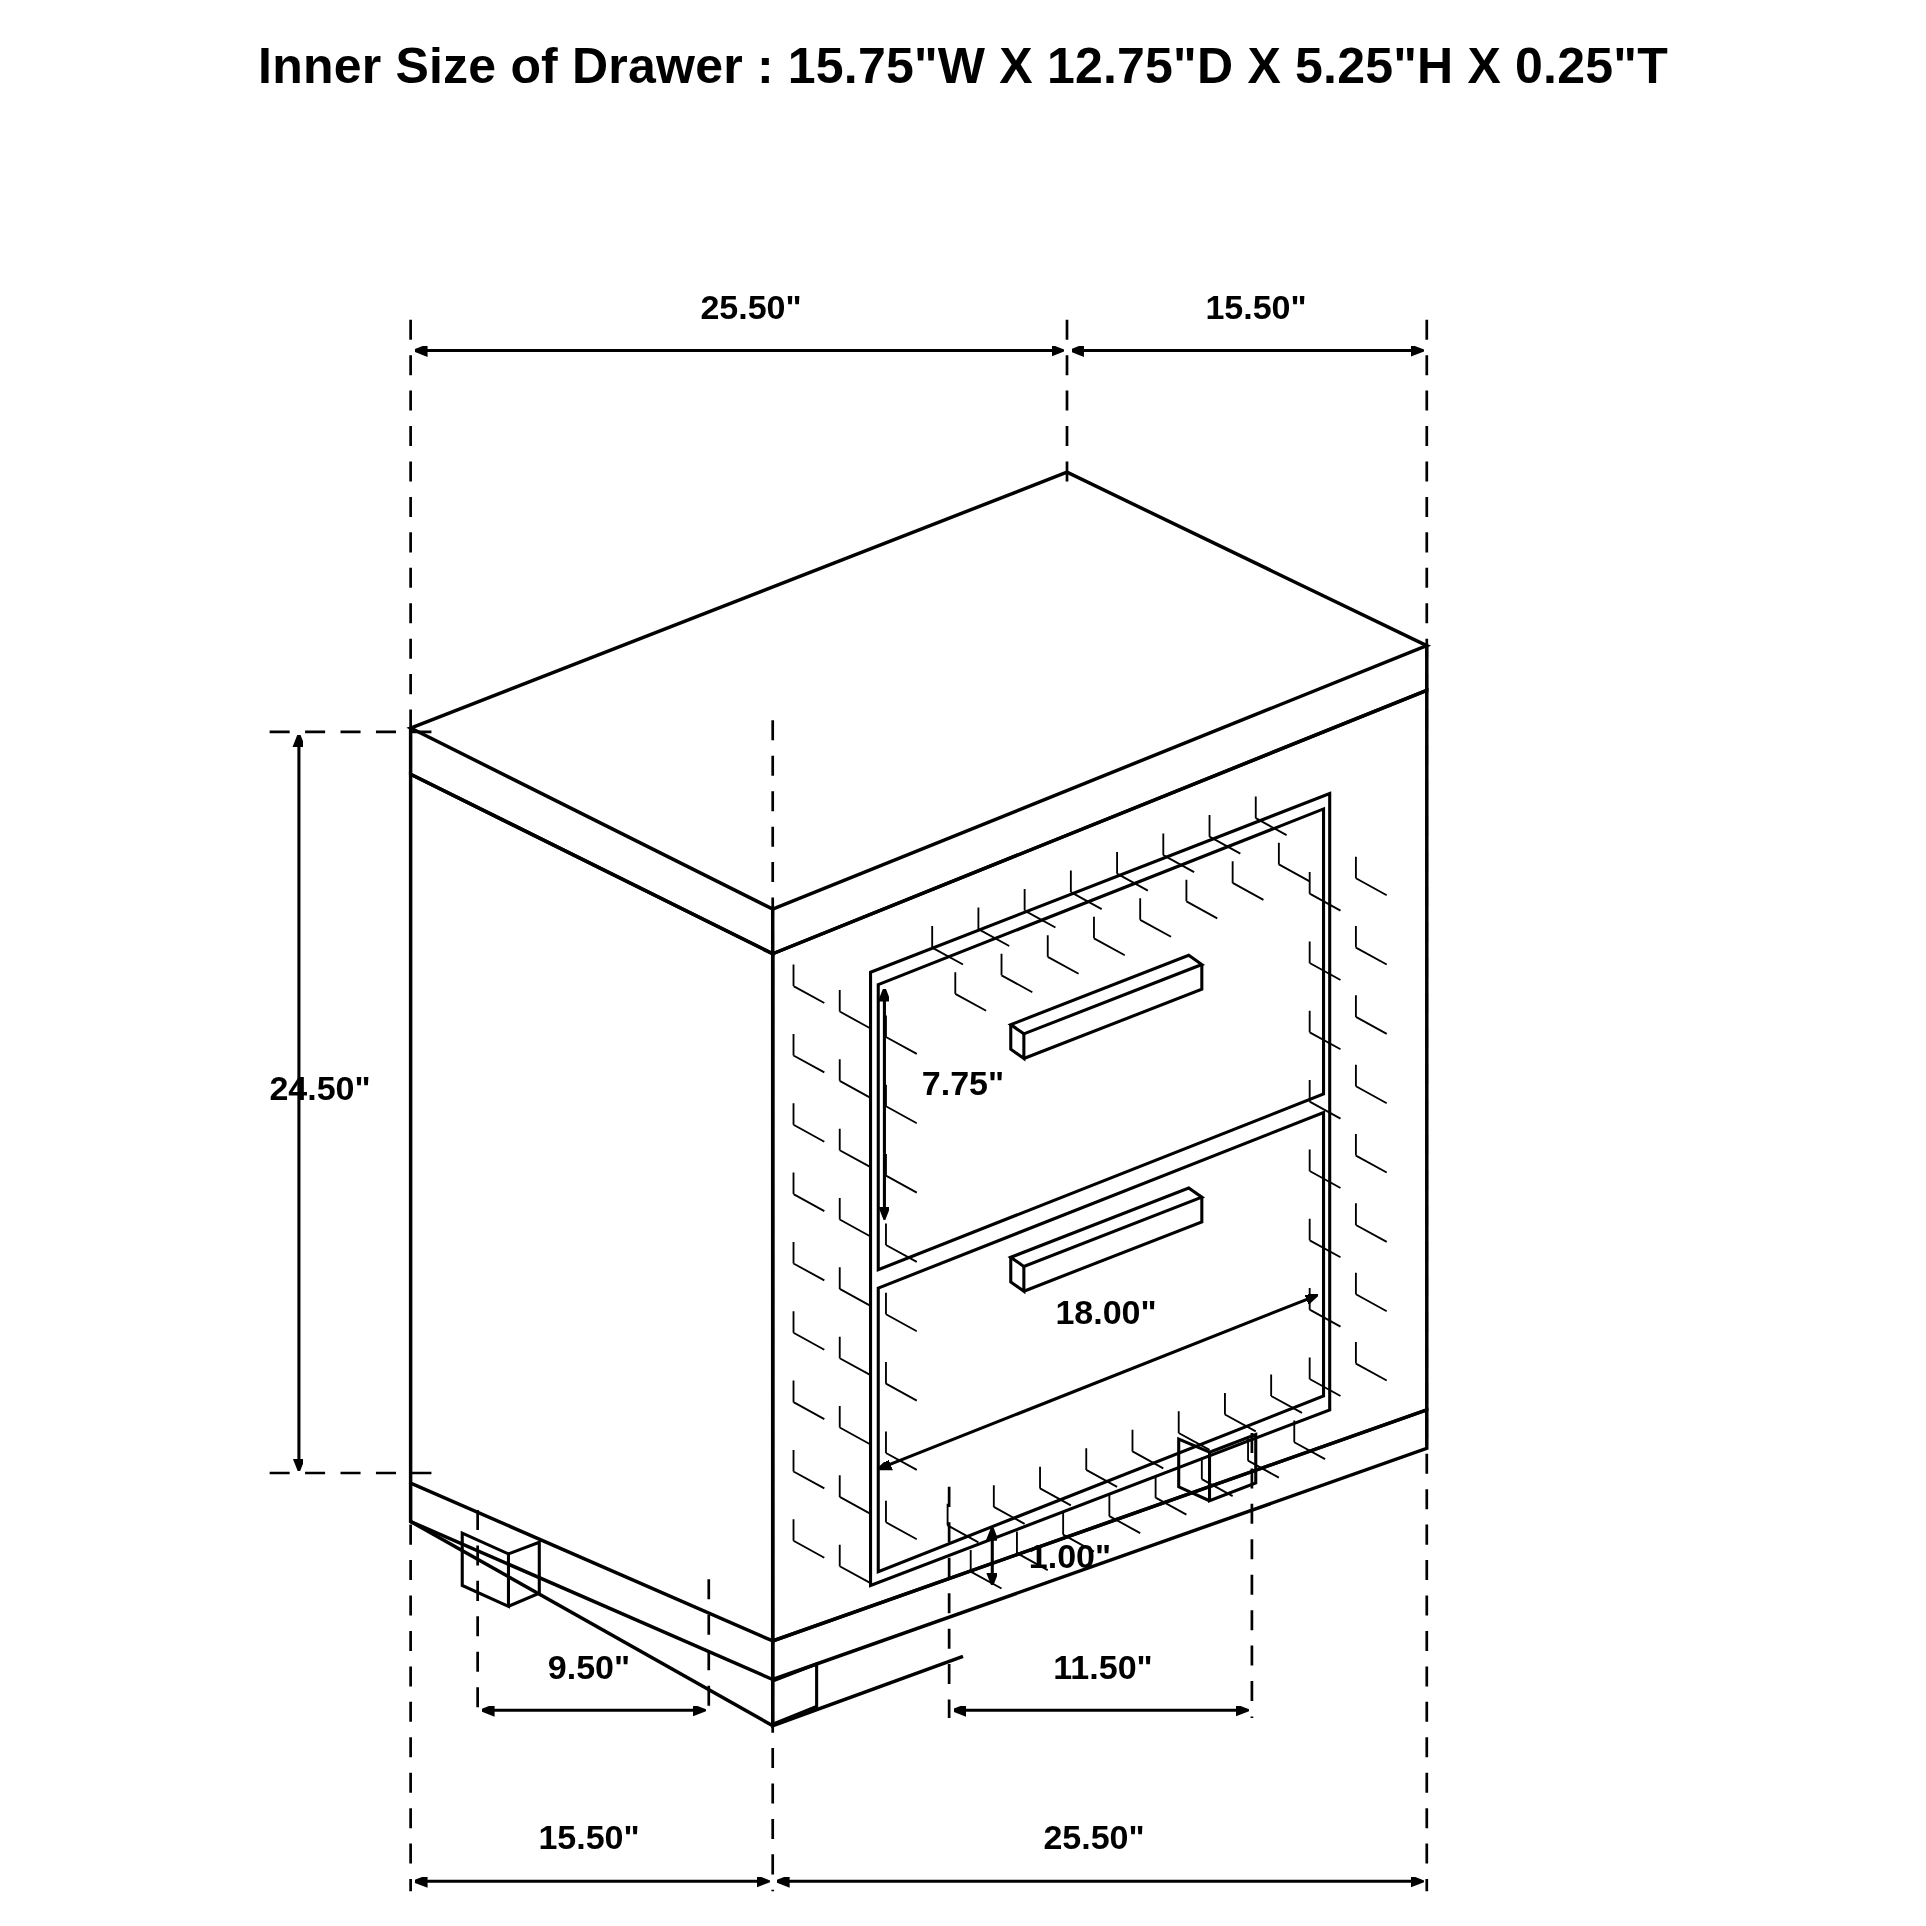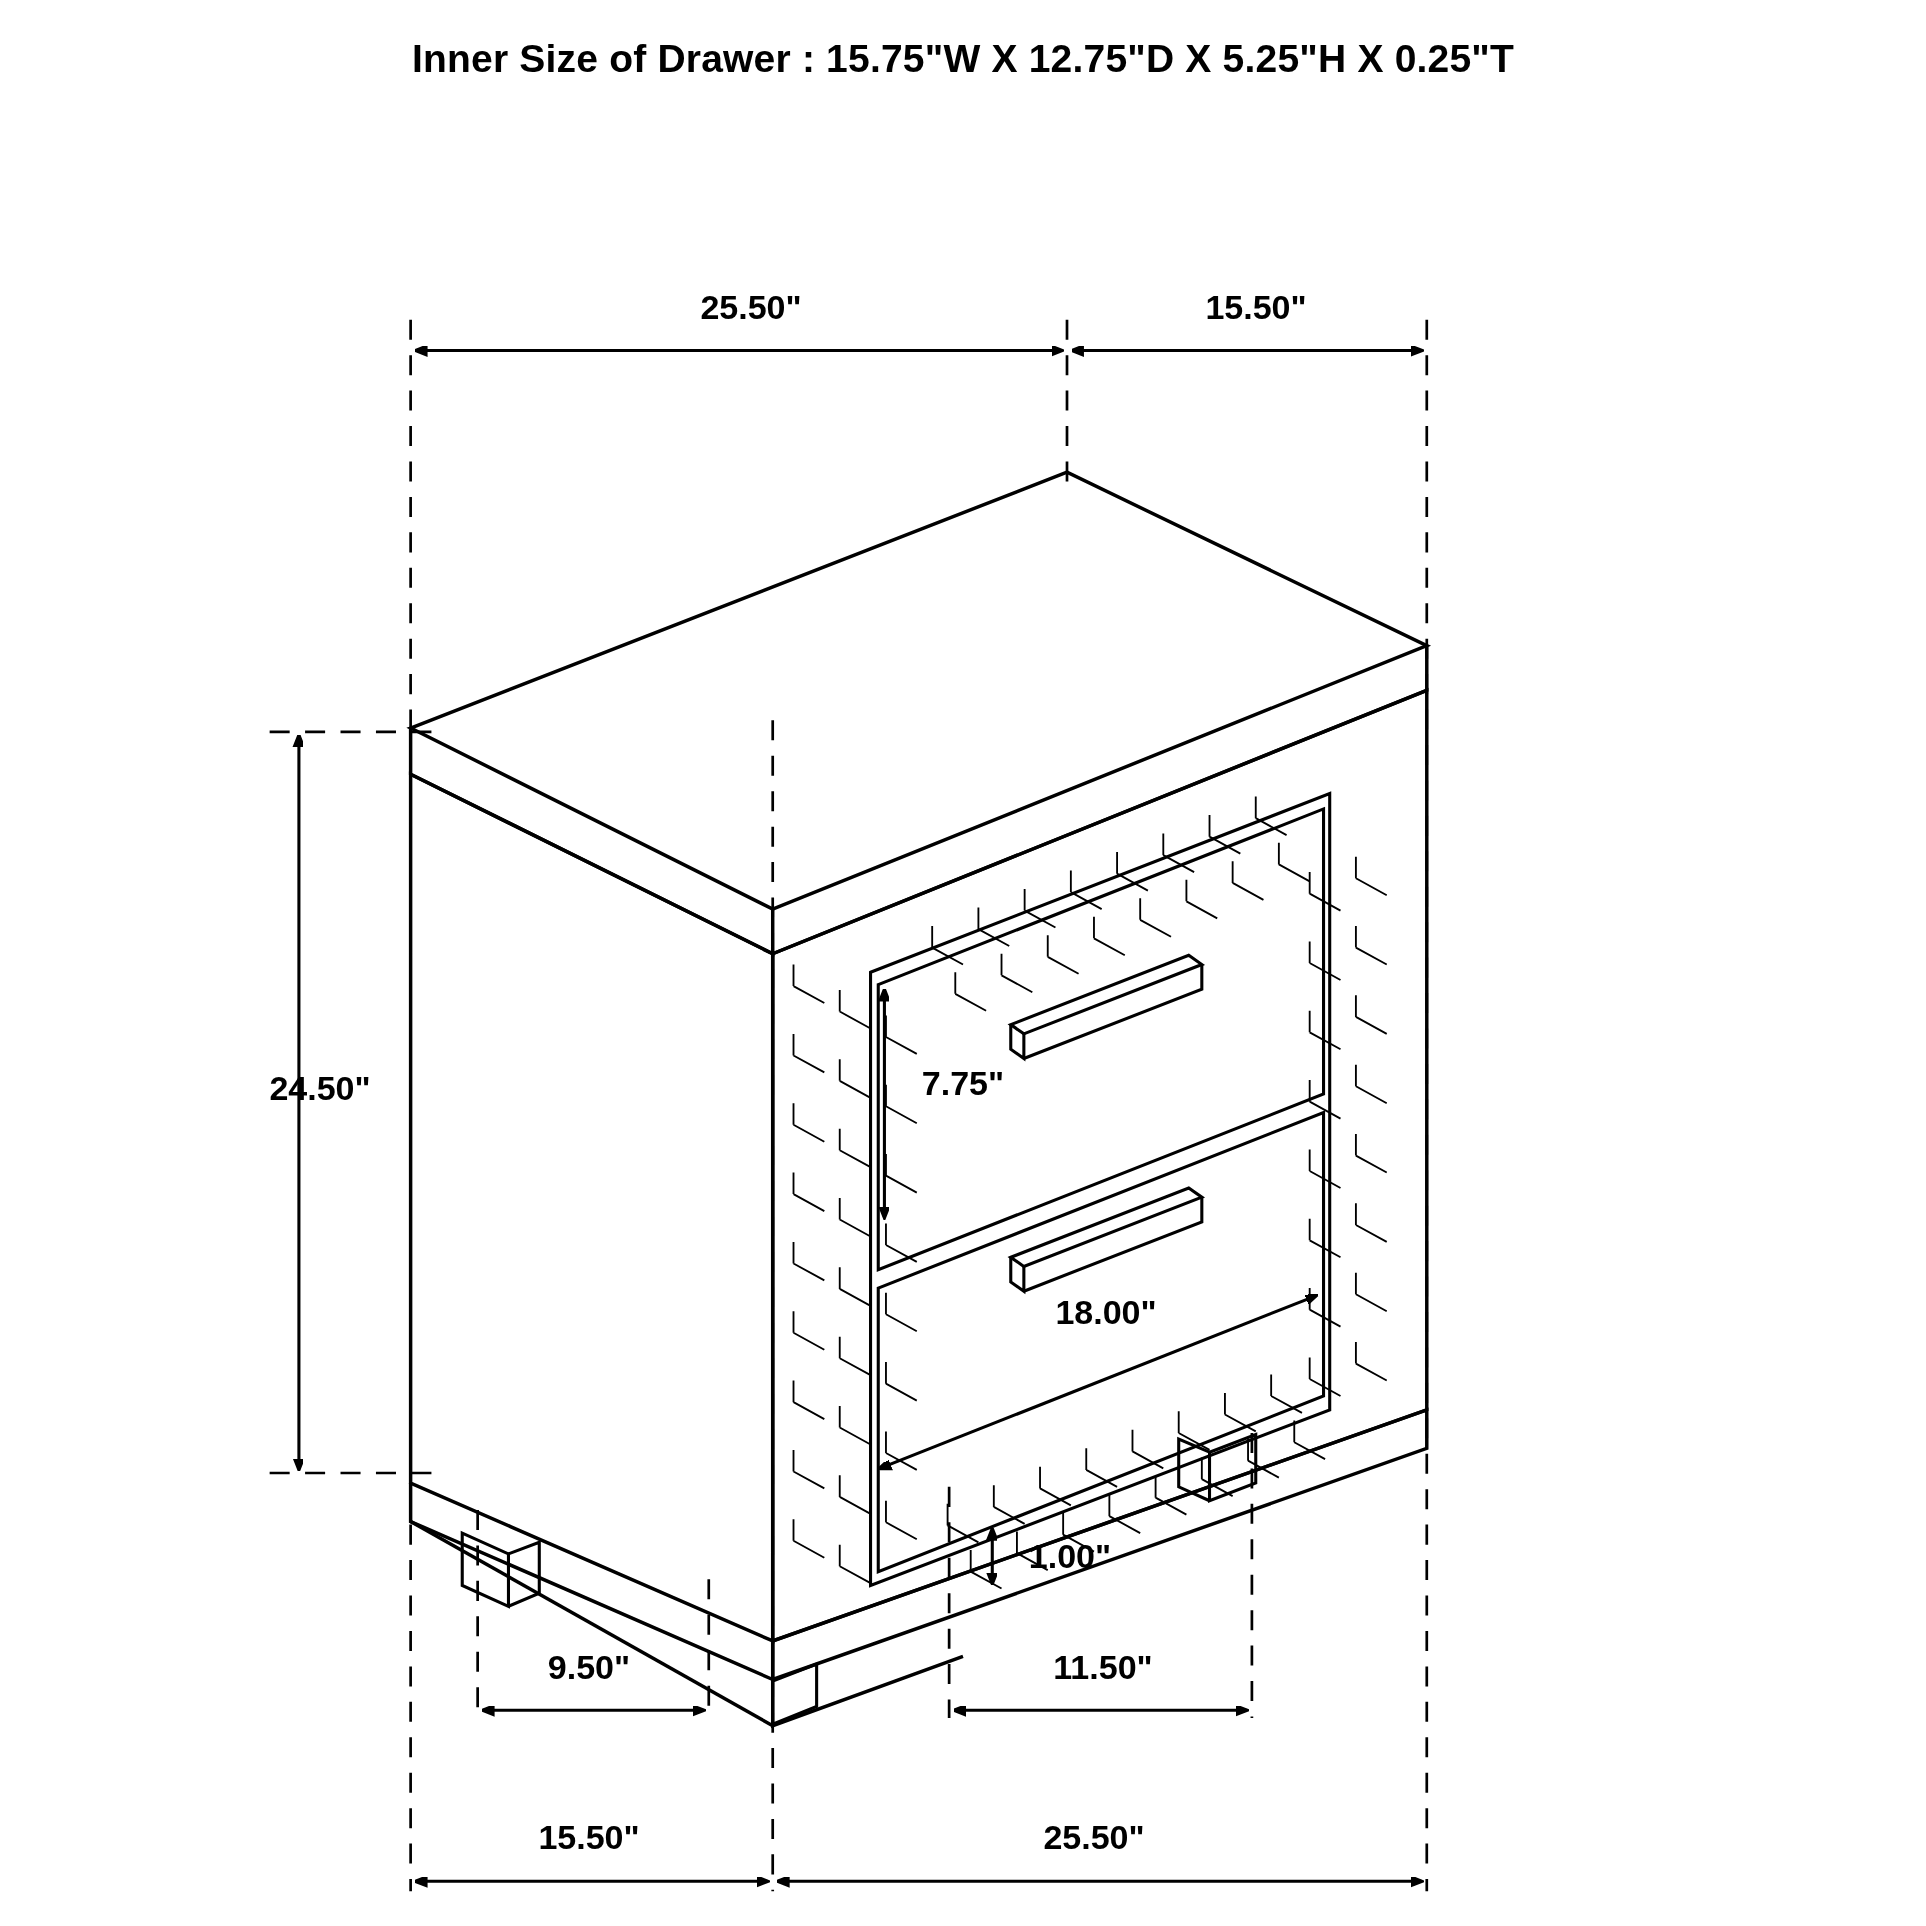--- a/index.html
+++ b/index.html
@@ -19,21 +19,21 @@
     position: relative;
     width: 1926px;
     height: 1926px;
   }
   #title {
     position: absolute;
     top: 37px;
     left: 0;
     width: 1926px;
     text-align: center;
-    font-size: 39px;
+    font-size: 50px;
     font-weight: bold;
     letter-spacing: 0.2px;
     white-space: nowrap;
   }
   svg#drawing {
     position: absolute;
     top: 0;
     left: 0;
     width: 1926px;
     height: 1926px;

